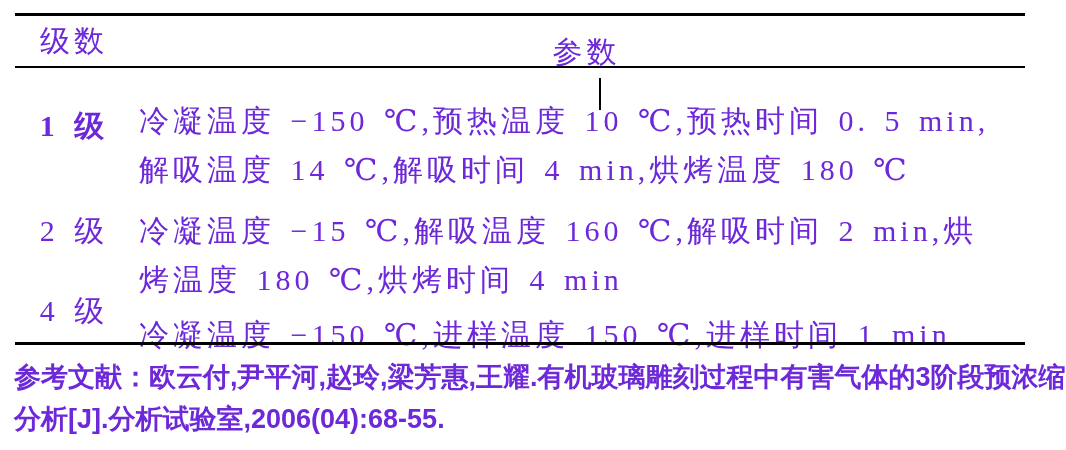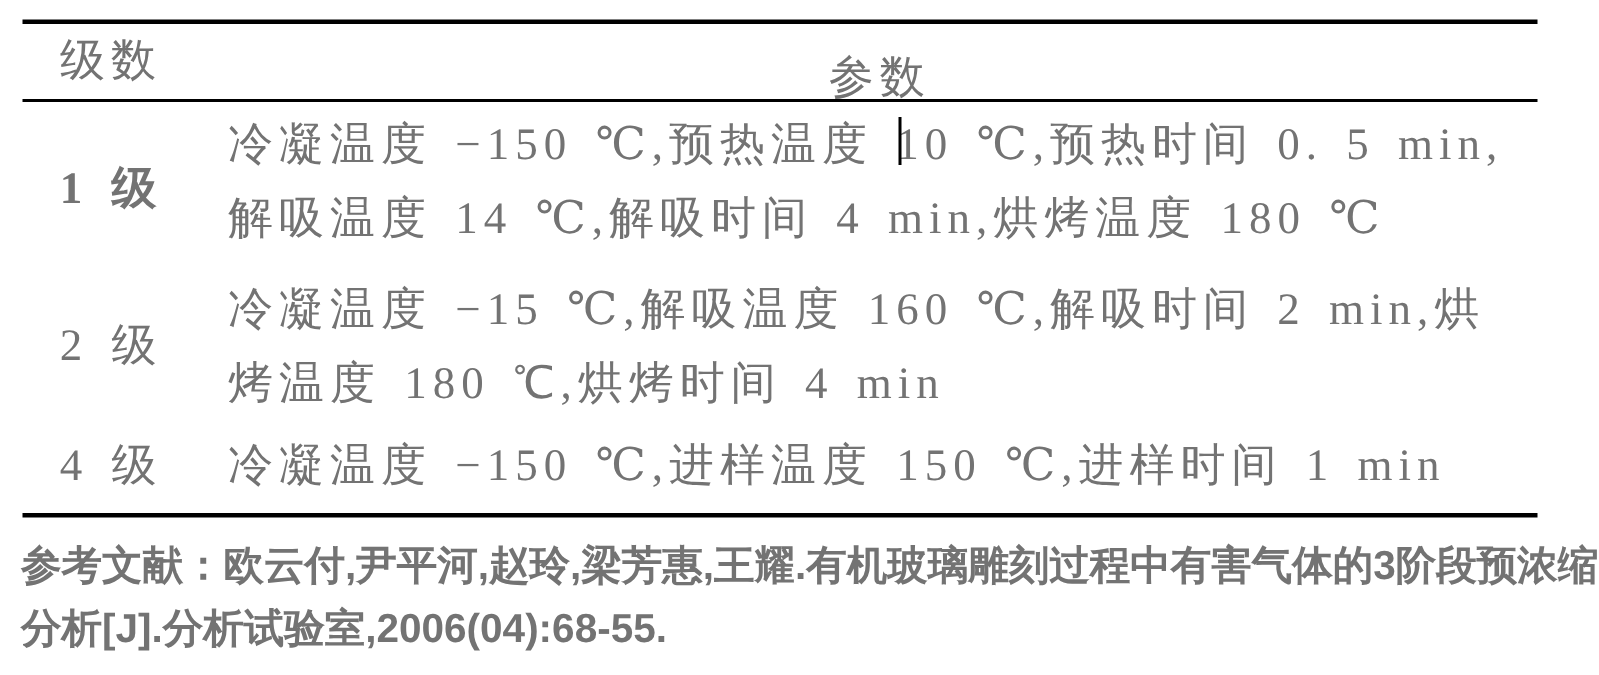--- a/index.html
+++ b/index.html
@@ -1,21 +1,21 @@
 <!DOCTYPE html>
 <html><head>
 <meta charset="utf-8">
 <style>
   html, body { margin: 0; padding: 0; background: #ffffff; }
   .page {
     position: relative;
     width: 1066px;
     height: 450px;
     background: #ffffff;
-    color: #737373;
+    color: #6d28d9;
     font-family: "Liberation Serif", "DejaVu Serif", serif;
     overflow: hidden;
   }
   .rule {
     position: absolute;
     left: 15px;
     width: 1010px;
     background: #000000;
   }
   .rule-top    { top: 13px;  height: 3px; }
@@ -28,32 +28,32 @@
     font-size: 30px;
     line-height: 36px;
     letter-spacing: 4px;
     word-spacing: 4px;
   }
   .label {
     left: 15px;
     width: 118px;
     text-align: center;
   }
-  .param { left: 152px; }
+  .param { left: 139px; margin-top: 24px; }
 
   .hdr-level  { top: 23px; }
   .hdr-params { top: 34px; left: 148px; width: 877px; text-align: center; }
 
   .r1-label { top: 108px; font-weight: bold; }
   .r1-l1 { top: 79px; }
   .r1-l2 { top: 128px; }
 
   .r2-label { top: 213px; }
   .r2-l1 { top: 189px; }
-  .r2-l2 { top: 238px; font-family: Liberation Serif, serif; }
+  .r2-l2 { top: 238px; }
 
   .r3-label { top: 293px; }
   .r3-l1 { top: 293px; }
 
   .caret {
     position: absolute;
     left: 599px;
     top: 78px;
     width: 2px;
     height: 32px;

